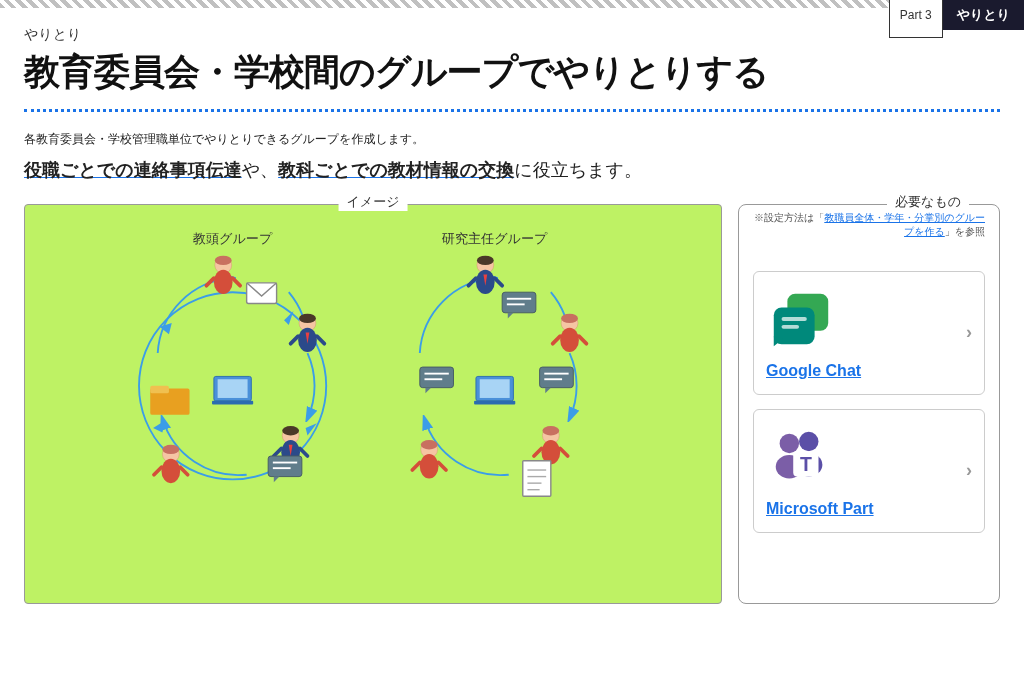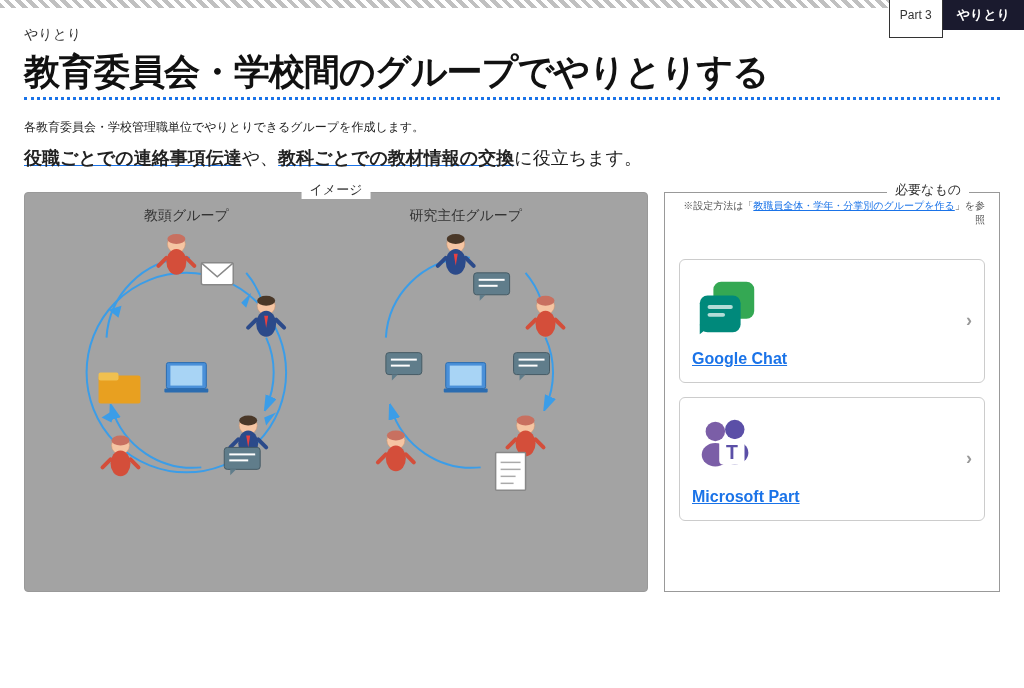--- a/index.html
+++ b/index.html
@@ -70,20 +70,21 @@
       color: #333;
       margin-bottom: 4px;
       font-weight: normal;
     }
 
     
     .page-title {
       font-size: 36px;
       font-weight: bold;
       color: #111;
+      margin-bottom: 12px;
       letter-spacing: -1px;
     }
 
     
     .dotted-divider {
       border: none;
       border-top: 3px dotted #1a73e8;
       margin-bottom: 18px;
     }
 
@@ -116,40 +117,40 @@
       gap: 16px;
       height: 400px;
     }
 
     
     .left-panel {
       flex: 1;
       border: 1.5px solid #999;
       border-radius: 4px;
       position: relative;
-      padding: 5px;
-      background: #a3a3a3;
+      padding: 17px;
+      background: #bef264;
     }
     .panel-label-top {
       position: absolute;
       top: -12px;
       left: 50%;
       transform: translateX(-50%);
       background: #fff;
       padding: 0 8px;
       font-size: 13px;
       color: #333;
       white-space: nowrap;
     }
 
     
     .right-panel {
-      width: 336px;
+      width: 262px;
       border: 1.5px solid #999;
-      border-radius: 0;
+      border-radius: 8px;
       position: relative;
       padding: 14px 14px 14px 14px;
       background: #fff;
       display: flex;
       flex-direction: column;
       align-items: center;
       gap: 14px;
     }
     .right-panel-label {
       position: absolute;

